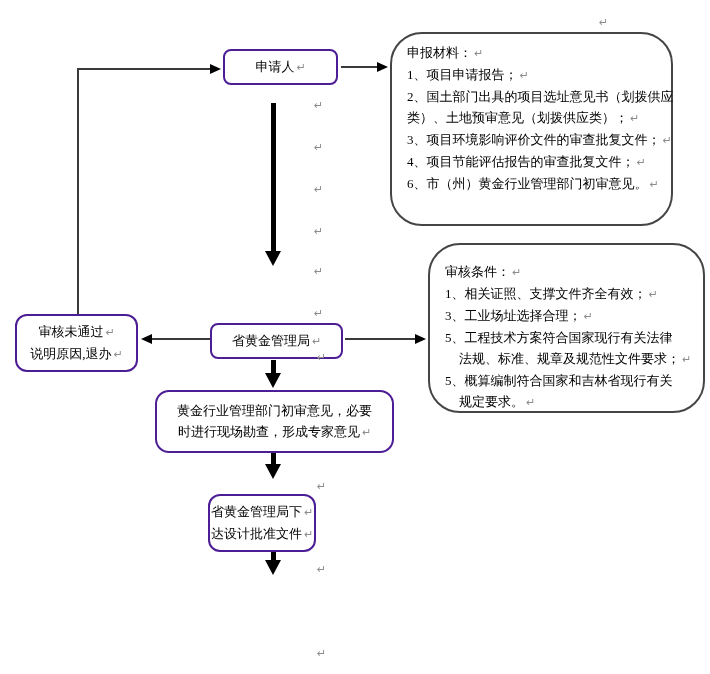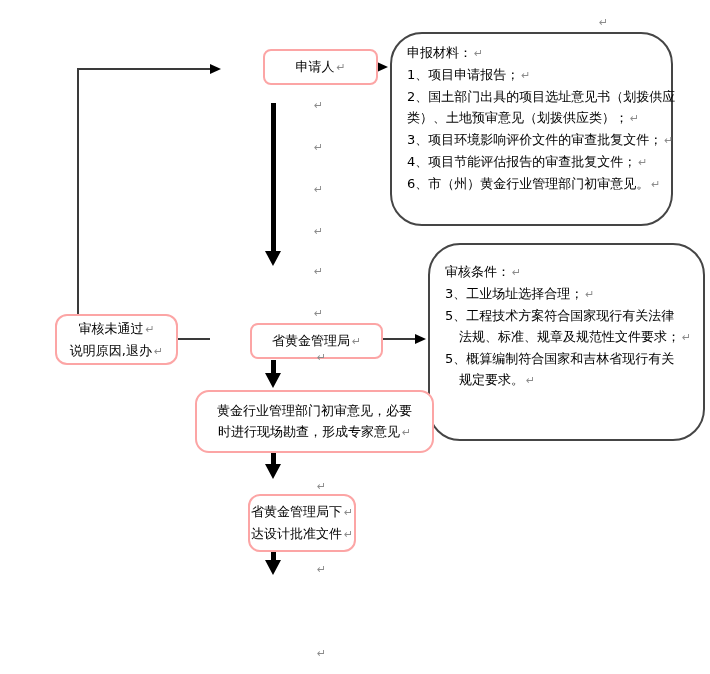--- a/index.html
+++ b/index.html
@@ -3,30 +3,30 @@
 <meta charset="utf-8">
 <style>
   html, body { margin: 0; padding: 0; background: #fff; }
   .canvas {
     position: relative; width: 710px; height: 674px; background: #ffffff;
     font-family: "DejaVu Sans", "Liberation Sans", sans-serif;
     color: #000; overflow: hidden;
   }
   .box {
     position: absolute; box-sizing: border-box;
-    border: 2px solid #fca5a5; border-radius: 10px; background: #fff;
+    border: 2px solid #4c1d95; border-radius: 10px; background: #fff;
     display: flex; flex-direction: column; justify-content: center; align-items: center;
-    font-size: 13px; line-height: 21px; text-align: right; white-space: nowrap; margin-left: 40px;
+    font-size: 13px; line-height: 21px; text-align: right; white-space: nowrap;
   }
   .bigbox {
     position: absolute; box-sizing: border-box;
     border: 2px solid #454545; border-radius: 32px; background: #fff;
     font-size: 13px; line-height: 21px; text-align: left; white-space: nowrap;
   }
-  .list-line { white-space: nowrap; }
+  .list-line { white-space: nowrap; font-family: Liberation Serif, serif; }
   .list-line.ind { padding-left: 14px; }
   .pilcrow { color: #8c8c8c; font-size: 11px; padding-left: 2px; }
   .float-pilcrow { position: absolute; color: #8c8c8c; font-size: 11px; line-height: 11px; }
   .hline, .vline { position: absolute; background: #3a3a3a; }
   .thick { background: #000; }
   .ah { position: absolute; width: 0; height: 0; }
   .ah-right { border-top: 5px solid transparent; border-bottom: 5px solid transparent; border-left: 11px solid #000; }
   .ah-left  { border-top: 5px solid transparent; border-bottom: 5px solid transparent; border-right: 11px solid #000; }
   .ah-down  { border-left: 8px solid transparent; border-right: 8px solid transparent; border-top: 15px solid #000; }
 </style>
@@ -67,30 +67,31 @@
   <div class="bigbox" style="left:390px; top:32px; width:283px; height:194px; padding:8px 6px 0 15px;">
       <div class="list-line">申报材料：<span class="pilcrow">↵</span></div>
       <div class="list-line">1、项目申请报告；<span class="pilcrow">↵</span></div>
       <div class="list-line">2、国土部门出具的项目选址意见书（划拨供应</div>
       <div class="list-line">类）、土地预审意见（划拨供应类）；<span class="pilcrow">↵</span></div>
       <div class="list-line">3、项目环境影响评价文件的审查批复文件；<span class="pilcrow">↵</span></div>
       <div class="list-line">4、项目节能评估报告的审查批复文件；<span class="pilcrow">↵</span></div>
       <div class="list-line">6、市（州）黄金行业管理部门初审意见。<span class="pilcrow">↵</span></div>
     </div>
 
-  <div class="bigbox" style="left:428px; top:243px; width:277px; height:198px; padding:16px 6px 0 15px;">
+  <div class="bigbox" style="left:428px; top:243px; width:277px; height:170px; padding:16px 6px 0 15px;">
       <div class="list-line">审核条件：<span class="pilcrow">↵</span></div>
+      <div class="list-line">1、相关证照、支撑文件齐全有效；<span class="pilcrow">↵</span></div>
       <div class="list-line">3、工业场址选择合理；<span class="pilcrow">↵</span></div>
       <div class="list-line">5、工程技术方案符合国家现行有关法律</div>
       <div class="list-line ind">法规、标准、规章及规范性文件要求；<span class="pilcrow">↵</span></div>
       <div class="list-line">5、概算编制符合国家和吉林省现行有关</div>
       <div class="list-line ind">规定要求。<span class="pilcrow">↵</span></div>
     </div>
 
-  <div class="box" style="left:15px; top:314px; width:123px; height:51px; border-radius:12px;">
+  <div class="box" style="left:15px; top:314px; width:123px; height:58px; border-radius:12px;">
       <div class="list-line">审核未通过<span class="pilcrow">↵</span></div>
       <div class="list-line">说明原因,退办<span class="pilcrow">↵</span></div>
     </div>
 
   <div class="box" style="left:210px; top:323px; width:133px; height:36px; border-radius:8px;">
       <div class="list-line">省黄金管理局<span class="pilcrow">↵</span></div>
     </div>
 
   <div class="box" style="left:155px; top:390px; width:239px; height:63px; border-radius:14px;">
       <div class="list-line">黄金行业管理部门初审意见，必要</div>

